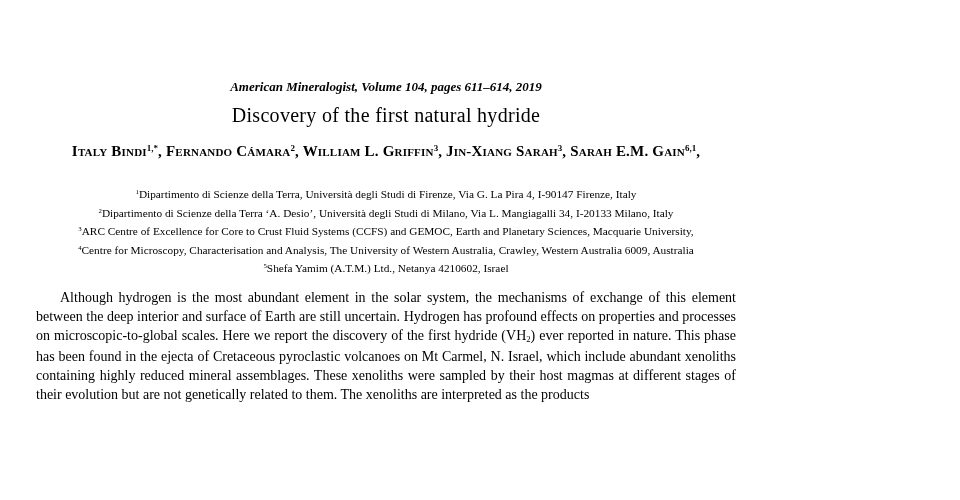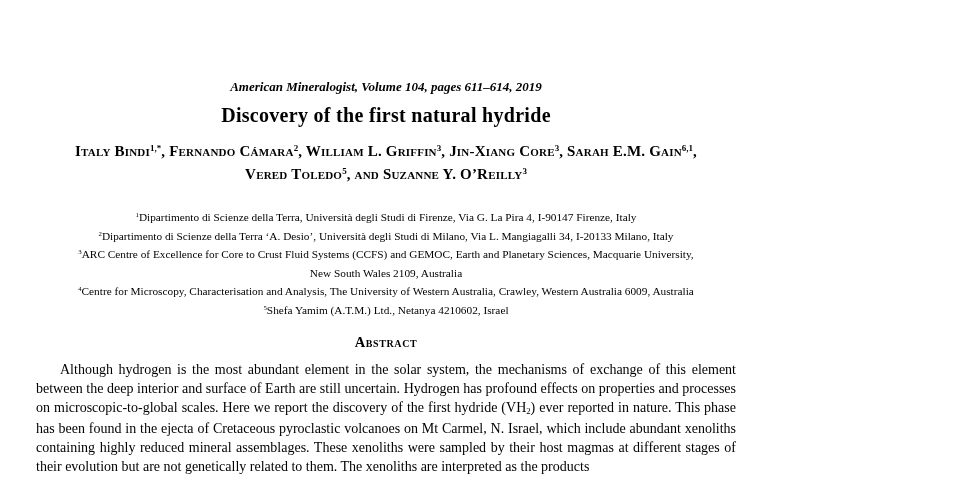--- a/index.html
+++ b/index.html
@@ -32,21 +32,21 @@
     text-align: center;
     font-variant: small-caps;
     font-weight: 700;
     font-size: 15.5px;
     line-height: 17px;
     letter-spacing: 0.8px;
     margin-top: 17px;
   }
   .paper-title {
     text-align: center;
-    font-weight: 700;
+    font-weight: 400;
     font-size: 20px;
     line-height: 24px;
     margin-top: 9px;
     letter-spacing: 0.3px;
   }
   .authors {
     text-align: center;
     font-variant: small-caps;
     font-weight: 700;
     font-size: 15px;
@@ -99,35 +99,29 @@
   <div class="journal-line">American Mineralogist, Volume 104, pages 611–614, 2019</div>
 
 
   <div class="paper-title">Discovery of the first natural hydride</div>
 
   <div class="authors">
     <div>
       <span>Italy Bindi</span><span class="sup">1,*</span><span>, </span>
       <span>Fernando Cámara</span><span class="sup">2</span><span>, </span>
       <span>William L. Griffin</span><span class="sup">3</span><span>, </span>
-      <span>Jin-Xiang Core</span><span class="sup">3</span><span>, </span>
+      <span>Jin-Xiang Sarah</span><span class="sup">3</span><span>, </span>
       <span>Sarah E.M. Gain</span><span class="sup">6,1</span><span>,</span>
-    </div>
-    <div>
-      <span>Vered Toledo</span><span class="sup">5</span><span>, </span>
-      <span>and Suzanne Y. O’Reilly</span><span class="sup">3</span>
     </div>
   </div>
 
   <div class="affiliations">
     <div class="affiliation-line"><span class="sup">1</span><span>Dipartimento di Scienze della Terra, Università degli Studi di Firenze, Via G. La Pira 4, I-90147 Firenze, Italy</span></div>
     <div class="affiliation-line"><span class="sup">2</span><span>Dipartimento di Scienze della Terra ‘A. Desio’, Università degli Studi di Milano, Via L. Mangiagalli 34, I-20133 Milano, Italy</span></div>
     <div class="affiliation-line"><span class="sup">3</span><span>ARC Centre of Excellence for Core to Crust Fluid Systems (CCFS) and GEMOC, Earth and Planetary Sciences, Macquarie University,</span></div>
-    <div class="affiliation-line"><span class="sup"></span><span>New South Wales 2109, Australia</span></div>
     <div class="affiliation-line"><span class="sup">4</span><span>Centre for Microscopy, Characterisation and Analysis, The University of Western Australia, Crawley, Western Australia 6009, Australia</span></div>
     <div class="affiliation-line"><span class="sup">5</span><span>Shefa Yamim (A.T.M.) Ltd., Netanya 4210602, Israel</span></div>
   </div>
 
-  <div class="abstract-heading">Abstract</div>
 
   <p class="abstract-paragraph"><span>Although hydrogen is the most abundant element in the solar system, the mechanisms of exchange of this element between the deep interior and surface of Earth are still uncertain. Hydrogen has profound effects on properties and processes on microscopic-to-global scales. Here we report the discovery of the first hydride (VH</span><span class="sub">2</span><span>) ever reported in nature. This phase has been found in the ejecta of Cretaceous pyroclastic volcanoes on Mt Carmel, N. Israel, which include abundant xenoliths containing highly reduced mineral assemblages. These xenoliths were sampled by their host magmas at different stages of their evolution but are not genetically related to them. The xenoliths are interpreted as the products</span></p>
 
 </div>
 
 </body></html>

